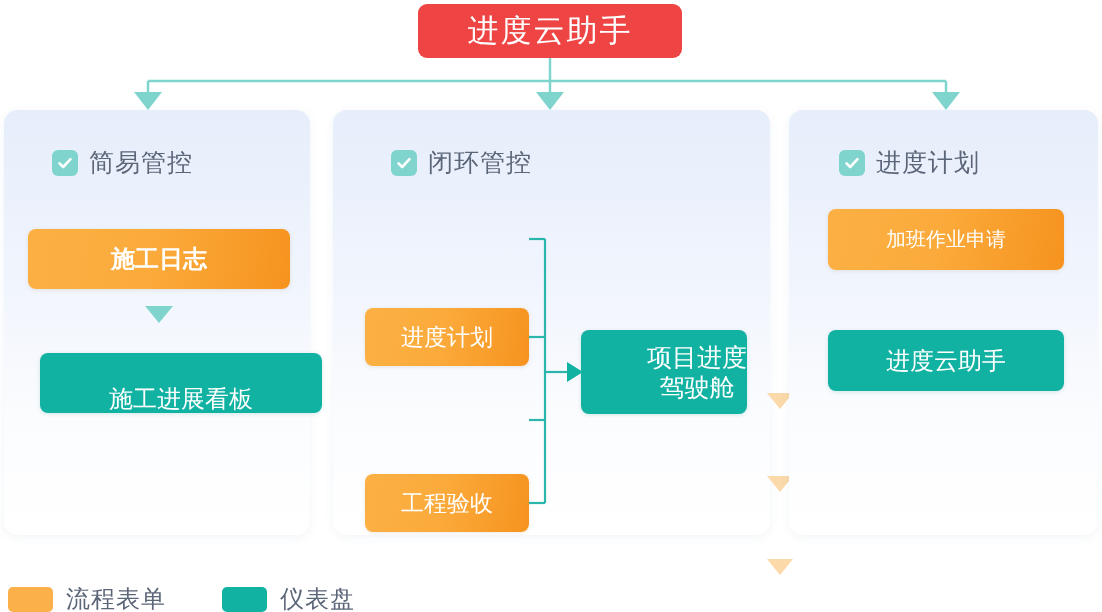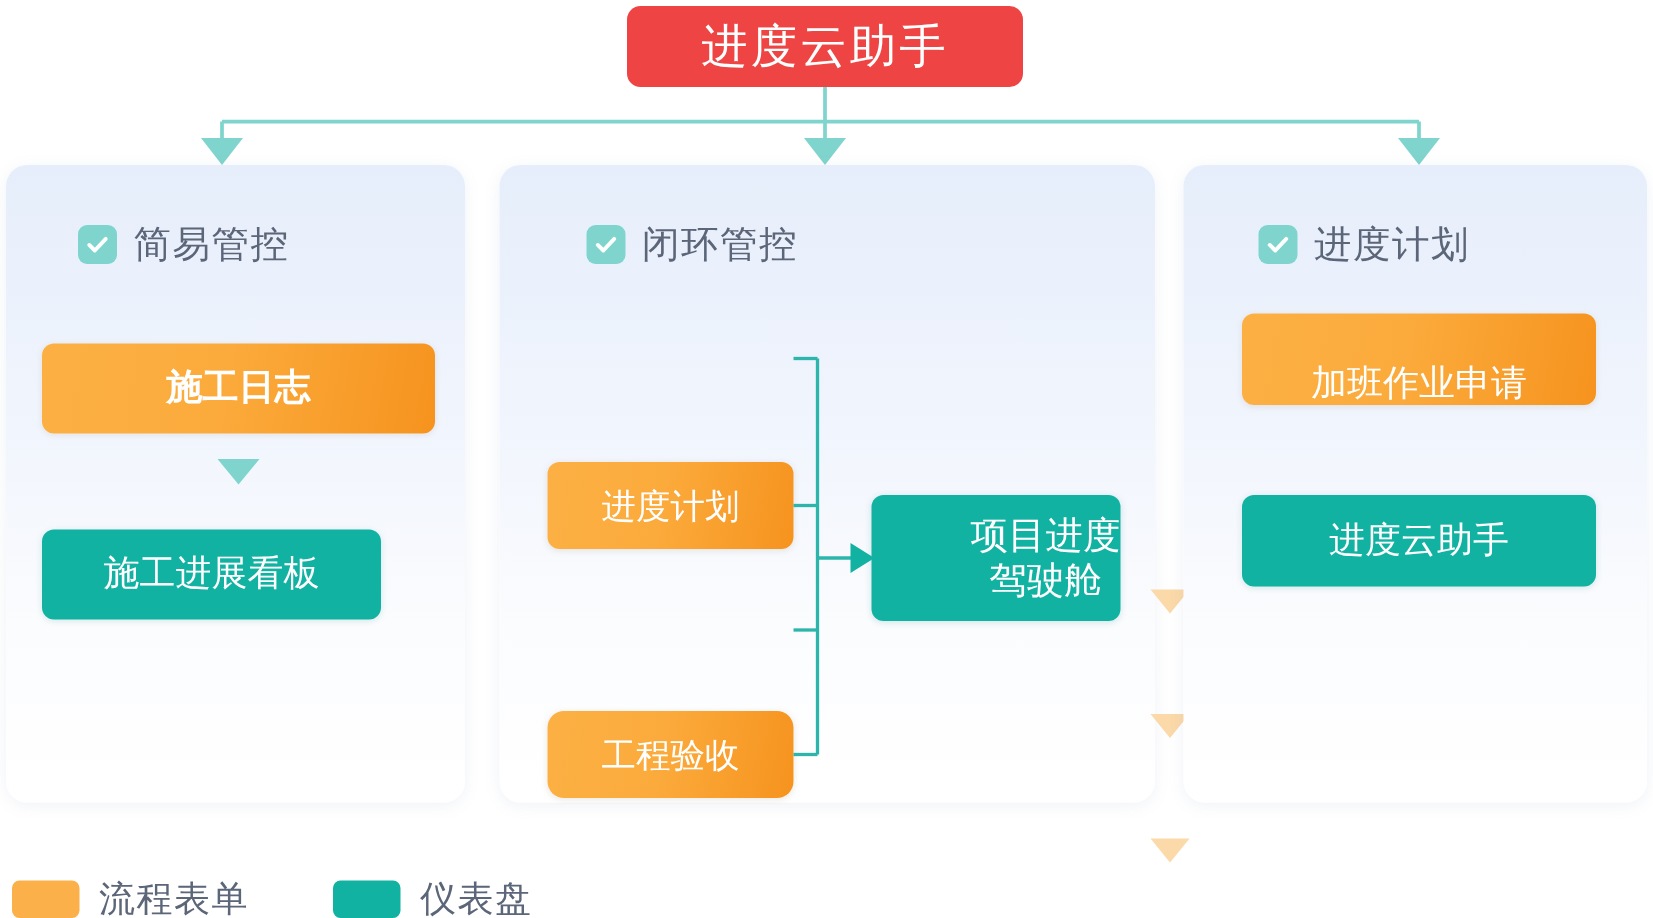--- a/index.html
+++ b/index.html
@@ -54,31 +54,31 @@
     position:absolute;border-radius:8px;
     display:flex;align-items:center;justify-content:center;
     text-align:center;color:#ffffff;line-height:1.22;
     box-shadow:0 1px 4px rgba(160,140,110,.18);
   }
   .node.form{background:linear-gradient(100deg,#fcb043 0%,#fbab3c 45%,#f6931e 100%);}
   .node.dash{background:#12b2a3;box-shadow:0 1px 4px rgba(60,150,140,.20);}
 
   
   #node-sgrz{left:24px;top:119px;width:262px;height:60px;font-size:24px;font-weight:bold;}
-  #node-sgjzkb{left:24px;top:243px;width:226px;height:60px;font-size:24px;}
+  #node-sgjzkb{left:36px;top:243px;width:282px;height:60px;font-size:24px;align-items:flex-end;}
 
   
   #node-wbs{left:32px;top:85px;width:164px;height:88px;font-size:23px;}
   #node-jdjh{left:32px;top:198px;width:164px;height:58px;font-size:23px;}
   #node-jdtb{left:32px;top:281px;width:164px;height:58px;font-size:23px;}
-  #node-gcys{left:32px;top:364px;width:164px;height:58px;font-size:23px;border-radius:11px;}
+  #node-gcys{left:32px;top:364px;width:164px;height:58px;font-size:23px;}
   #node-jsc{left:248px;top:220px;width:166px;height:84px;font-size:25px;justify-content:flex-end;}
 
   
-  #node-jbsq{left:39px;top:99px;width:236px;height:61px;font-size:24px;align-items:flex-end;}
+  #node-jbsq{left:39px;top:99px;width:236px;height:61px;font-size:20px;}
   #node-jbkb{left:39px;top:220px;width:236px;height:61px;font-size:24px;}
 
   
   .vtri{position:absolute;width:0;height:0;}
   .vtri.teal{border-left:14px solid transparent;border-right:14px solid transparent;border-top:17px solid #7fd5cd;}
   .vtri.peach{border-left:13px solid transparent;border-right:13px solid transparent;border-top:16px solid #fbd9a8;}
 
   #arr-left{left:141px;top:196px;}
   #arr-m1{left:434px;top:283px;}
   #arr-m2{left:434px;top:366px;}

